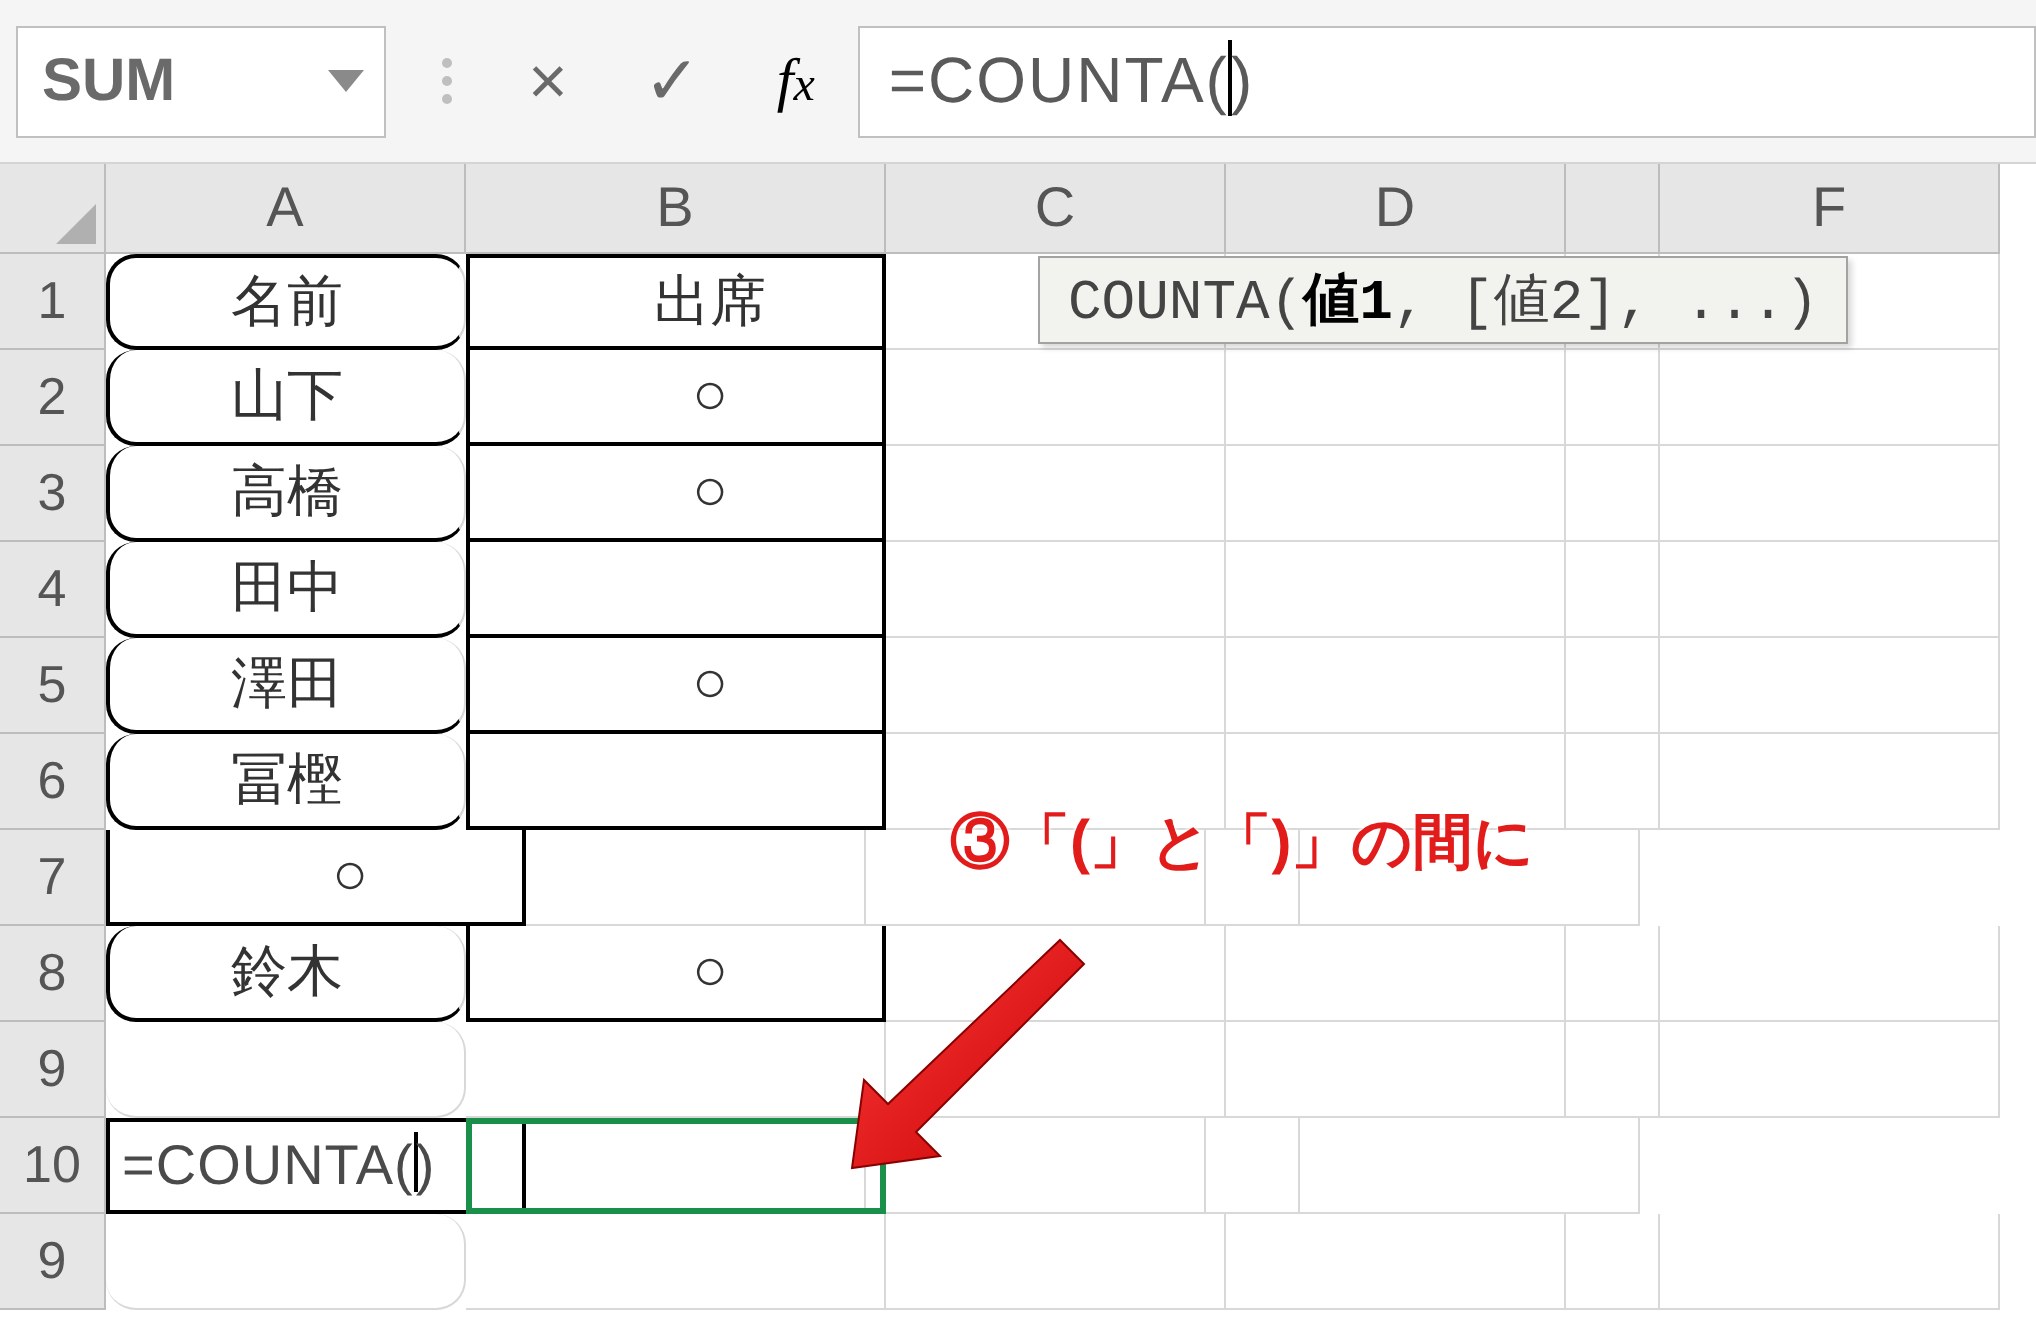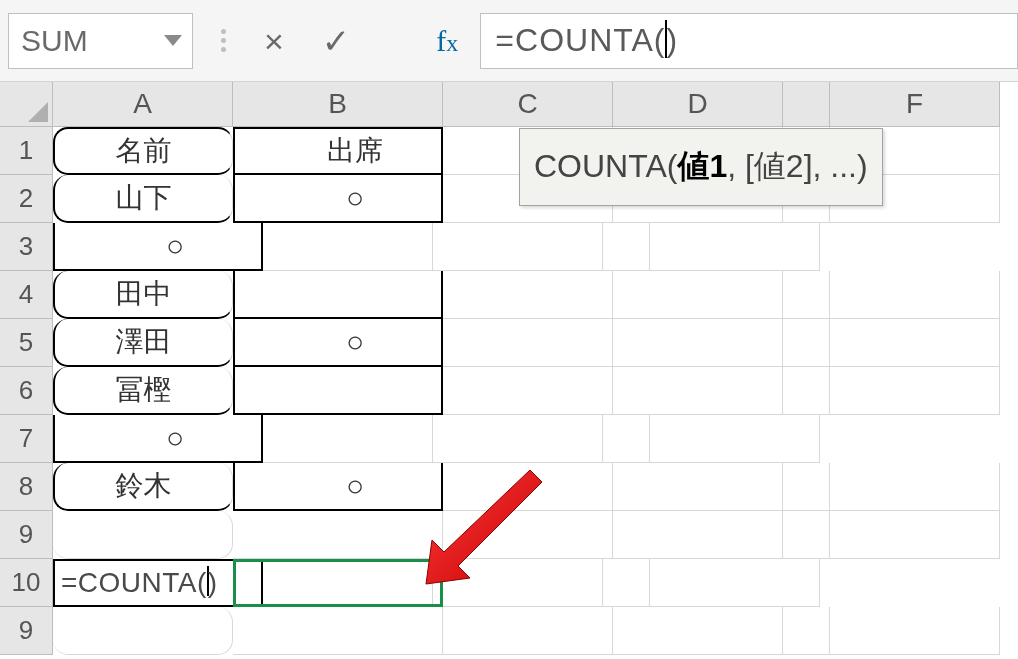--- a/index.html
+++ b/index.html
@@ -25,20 +25,21 @@
     width: 185px;
     height: 56px;
     background: #fff;
     border: 1px solid #c0c0c0;
     display: flex;
     align-items: center;
     padding: 0 10px 0 12px;
     font-size: 30px;
     color: #6a6a6a;
     font-family: Arial, sans-serif;
+    font-weight: bold;
   }
   .namebox-text { flex: 1; }
   .namebox-dd {
     width: 0; height: 0;
     border-left: 9px solid transparent;
     border-right: 9px solid transparent;
     border-top: 11px solid #8a8a8a;
     margin-left: 6px;
   }
   .fx-controls {
@@ -60,23 +61,23 @@
   .fx-btn {
     font-size: 34px;
     color: #6a6a6a;
     font-family: Arial, sans-serif;
     line-height: 1;
     cursor: pointer;
   }
   .fx-check { font-size: 34px; color: #6a6a6a; }
   .fx-label {
     font-size: 30px;
-    color: #0369a1;
+    color: #000000;
+    font-style: italic;
     font-family: "Times New Roman", serif;
-    margin-left: 48px;
   }
   .fx-label .x-sub { font-size: 24px; }
   .formula-input-wrap {
     flex: 1;
     height: 56px;
     background: #fff;
     border: 1px solid #c0c0c0;
     margin-left: 22px;
     display: flex;
     align-items: center;
@@ -192,24 +193,24 @@
     height: 30px;
   }
 
   
   .fn-tooltip {
     position: absolute;
     top: 128px;
     left: 519px;
     background: #f2f2ee;
     border: 1px solid #a3a3a3;
-    padding: 16px 14px;
-    font-size: 32px;
+    padding: 2px 14px;
+    font-size: 28px;
     color: #444;
-    font-family: Liberation Sans, sans-serif;
+    font-family: Liberation Mono, monospace;
     box-shadow: 2px 2px 3px rgba(0,0,0,0.15);
     z-index: 50;
   }
   .fn-tooltip b { color: #000; font-weight: bold; }
 
   
   .annot-text {
     position: absolute;
     left: 475px;
     top: 400px;
@@ -303,20 +304,21 @@
         <div class="cell B bd-r bd-l bd-ib">
             <span class="circle-mark">○</span>
           </div>
         <div class="cell C"></div>
         <div class="cell D"></div>
         <div class="cell E"></div>
         <div class="cell F"></div>
       </div>
 
       <div class="row-cells">
+        <div class="cell A bd-l bd-ib">高橋</div>
         <div class="cell B bd-r bd-l bd-ib">
             <span class="circle-mark">○</span>
           </div>
         <div class="cell C"></div>
         <div class="cell D"></div>
         <div class="cell E"></div>
         <div class="cell F"></div>
       </div>
 
       <div class="row-cells">
@@ -406,20 +408,21 @@
       <div class="active-cell-border" style="left:180px; top:432px; width:210px; height:48px;"></div>
     </div>
   </div>
 </div>
 
 <div class="fn-tooltip">
   <span>COUNTA</span>(<b>値1</b><span>, [値2], ...)</span>
 </div>
 
 <div class="annot-text">
+  <div>③「(」と「)」の間に</div>
 </div>
 
 <svg class="annot-arrow" width="130" height="130">
   <defs>
     <linearGradient id="arrG" x1="0" y1="0" x2="1" y2="1">
       <stop offset="0%" stop-color="#ff3b3b"></stop>
       <stop offset="100%" stop-color="#c40000"></stop>
     </linearGradient>
   </defs>
   <polygon points="110,10 122,22 38,106 50,118 6,124 12,80 24,92" fill="url(#arrG)" stroke="#8a0000" stroke-width="1"></polygon>

